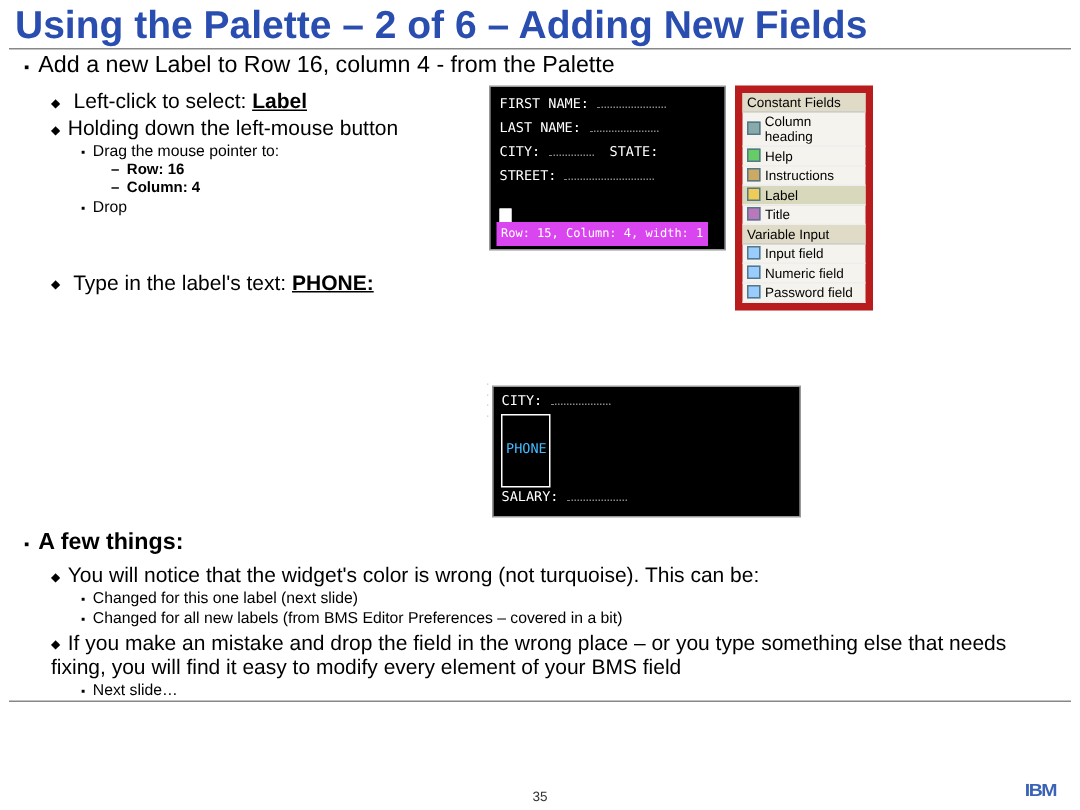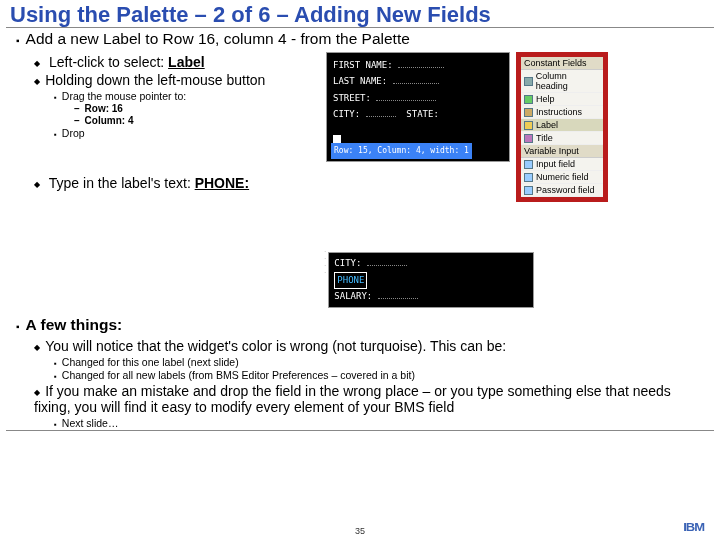--- a/index.html
+++ b/index.html
@@ -1,39 +1,39 @@
 <!DOCTYPE html>
 <html><head>
 <meta charset="utf-8">
 <style>
   * { box-sizing: border-box; margin: 0; padding: 0; }
   body { width: 720px; height: 540px; font-family: Arial, sans-serif; font-size: 11px; color: #000; background: #fff; position: relative; }
-  .title { color: #2a4db0; font-size: 22px; font-weight: bold; padding: 2px 10px 0 10px; line-height: 1.15; }
+  .title { color: #2a4db0; font-size: 26px; font-weight: bold; padding: 2px 10px 0 10px; line-height: 1.15; }
   .hr { border-bottom: 1px solid #888; margin: 0 6px 2px 6px; }
   .main { padding: 0 10px; }
   .lvl1 { margin: 2px 0 4px 6px; font-size: 15.5px; }
   .lvl2 { margin: 2px 0 2px 24px; font-size: 14px; }
   .lvl3 { margin: 1px 0 1px 44px; font-size: 10.5px; }
   .lvl4 { margin: 1px 0 1px 64px; font-size: 10px; }
   .sq::before { content: "▪"; margin-right: 6px; font-size: 10px; }
   .tri::before { content: "◆"; font-size: 8px; margin-right: 5px; color: #000; position: relative; top: -1px;}
   .sqs::before { content: "▪"; margin-right: 5px; font-size: 8px; }
   .dash::before { content: "–"; margin-right: 5px; font-weight: bold; }
   .b { font-weight: bold; }
   .u { text-decoration: underline; }
   .content-row { display: flex; }
   .left-col { flex: 0 0 310px; }
   .right-col { flex: 1; position: relative; }
   .mock { border: 1px solid #999; background: #efefef; position: relative; font-size: 9px; }
-  .mock1 { width: 184px; height: 110px; margin-left: 6px; }
+  .mock1 { width: 158px; height: 110px; margin-left: 6px; }
   .form-area { display: inline-block; background:#000; color:#fff; padding:4px 6px; font-family: monospace; font-size:9px; line-height:1.8; }
   .form-row { white-space: nowrap; }
   .field-box { display:inline-block; min-width:46px; border-bottom:1px dotted #888; color:#0ff; }
   .cursor { display:inline-block; width:8px;height:10px;border:1px solid #fff; background:#fff; position:relative; top:0; }
-  .tooltip { position:absolute; background:#3b82f6; color:#fff; padding:1px 3px; font-size:8px; bottom:2px; left:4px;margin-top:35px; }
+  .tooltip { position:absolute; background:#d946ef; color:#fff; padding:1px 3px; font-size:8px; bottom:2px; left:4px;margin-top:35px; }
   .palette { position:absolute; right:0; top:0; width:92px; background:#f4f3ee; border:5px solid #b91c1c; font-size:9px; }
   .palette-sec { background:#e0dbc7; padding:1px 3px; border-bottom:1px solid #ccc; }
   .palette-item { padding:1px 3px; border-bottom:1px solid #eee; display:flex; align-items:center; gap:3px; }
   .ico { display:inline-block; width:9px; height:9px; background:#8aa; border:1px solid #578; }
   .hl { background:#d8d8bc; }
   .mock2 { width:206px; border:1px solid #999; background:#efefef; margin-left:2px; margin-top:4px;}
   .mock2-inner { background:#000; color:#fff; padding:3px 5px; font-family:monospace; font-size:9px; line-height:1.7;}
   .phone { color:#4bf; }
   .ruler { color:#bbb; font-size:7px; padding:0 0 0 4px; display:flex; flex-direction:column; gap:0;}
   .footer { position:absolute; bottom:4px; left:0; width:100%; text-align:center; font-size:9px; color:#333;}
@@ -69,22 +69,22 @@
         </div>
       </div>
     </div>
 
     <div class="right-col">
       <div style="display:flex;">
         <div class="mock mock1">
           <div class="form-area" style="width:100%;height:100%;position:relative;">
             <div class="form-row"><span>FIRST NAME:</span> <span class="field-box"></span></div>
             <div class="form-row"><span>LAST NAME:</span> <span class="field-box"></span></div>
+            <div class="form-row"><span>CITY:</span> <span class="field-box" style="min-width:30px"></span>&nbsp;&nbsp;<span>STATE:</span></div>
             <div class="form-row"><span>STREET:</span> <span class="field-box" style="min-width:60px"></span></div>
-            <div class="form-row"><span>CITY:</span> <span class="field-box" style="min-width:30px"></span>&nbsp;&nbsp;<span>STATE:</span></div>
             <div style="height:12px"></div>
             <span class="cursor"></span>
             <div class="tooltip">Row: 15, Column: 4, width: 1</div>
           </div>
         </div>
         <div style="width:6px"></div>
         <div class="palette" style="position:relative;">
           <div class="palette-sec"><span>Constant Fields</span></div>
           <div class="palette-item">
               <span class="ico"></span>
@@ -125,21 +125,21 @@
       <div style="display:flex; margin-top:46px;">
         <div class="ruler">
             <span>·</span>
             <span>·</span>
             <span>·</span>
             <span>·</span>
           </div>
         <div class="mock2">
           <div class="mock2-inner">
             <div><span>CITY:</span> <span class="field-box" style="min-width:40px"></span></div>
-            <div style="border:1px solid #fff;display:inline-block;padding:0 2px;"><span class="phone">PHONE</span></div>
+            <div style="border:1px solid #fff;display:inline-block;padding:16px 2px;"><span class="phone">PHONE</span></div>
             <div><span>SALARY:</span> <span class="field-box" style="min-width:40px"></span></div>
           </div>
         </div>
       </div>
     </div>
   </div>
 
   <div class="sp"></div>
   <div class="lvl1 sq b">A few things:</div>
   <div class="lvl2 tri">You will notice that the widget's color is wrong (not turquoise).  This can be:</div>

